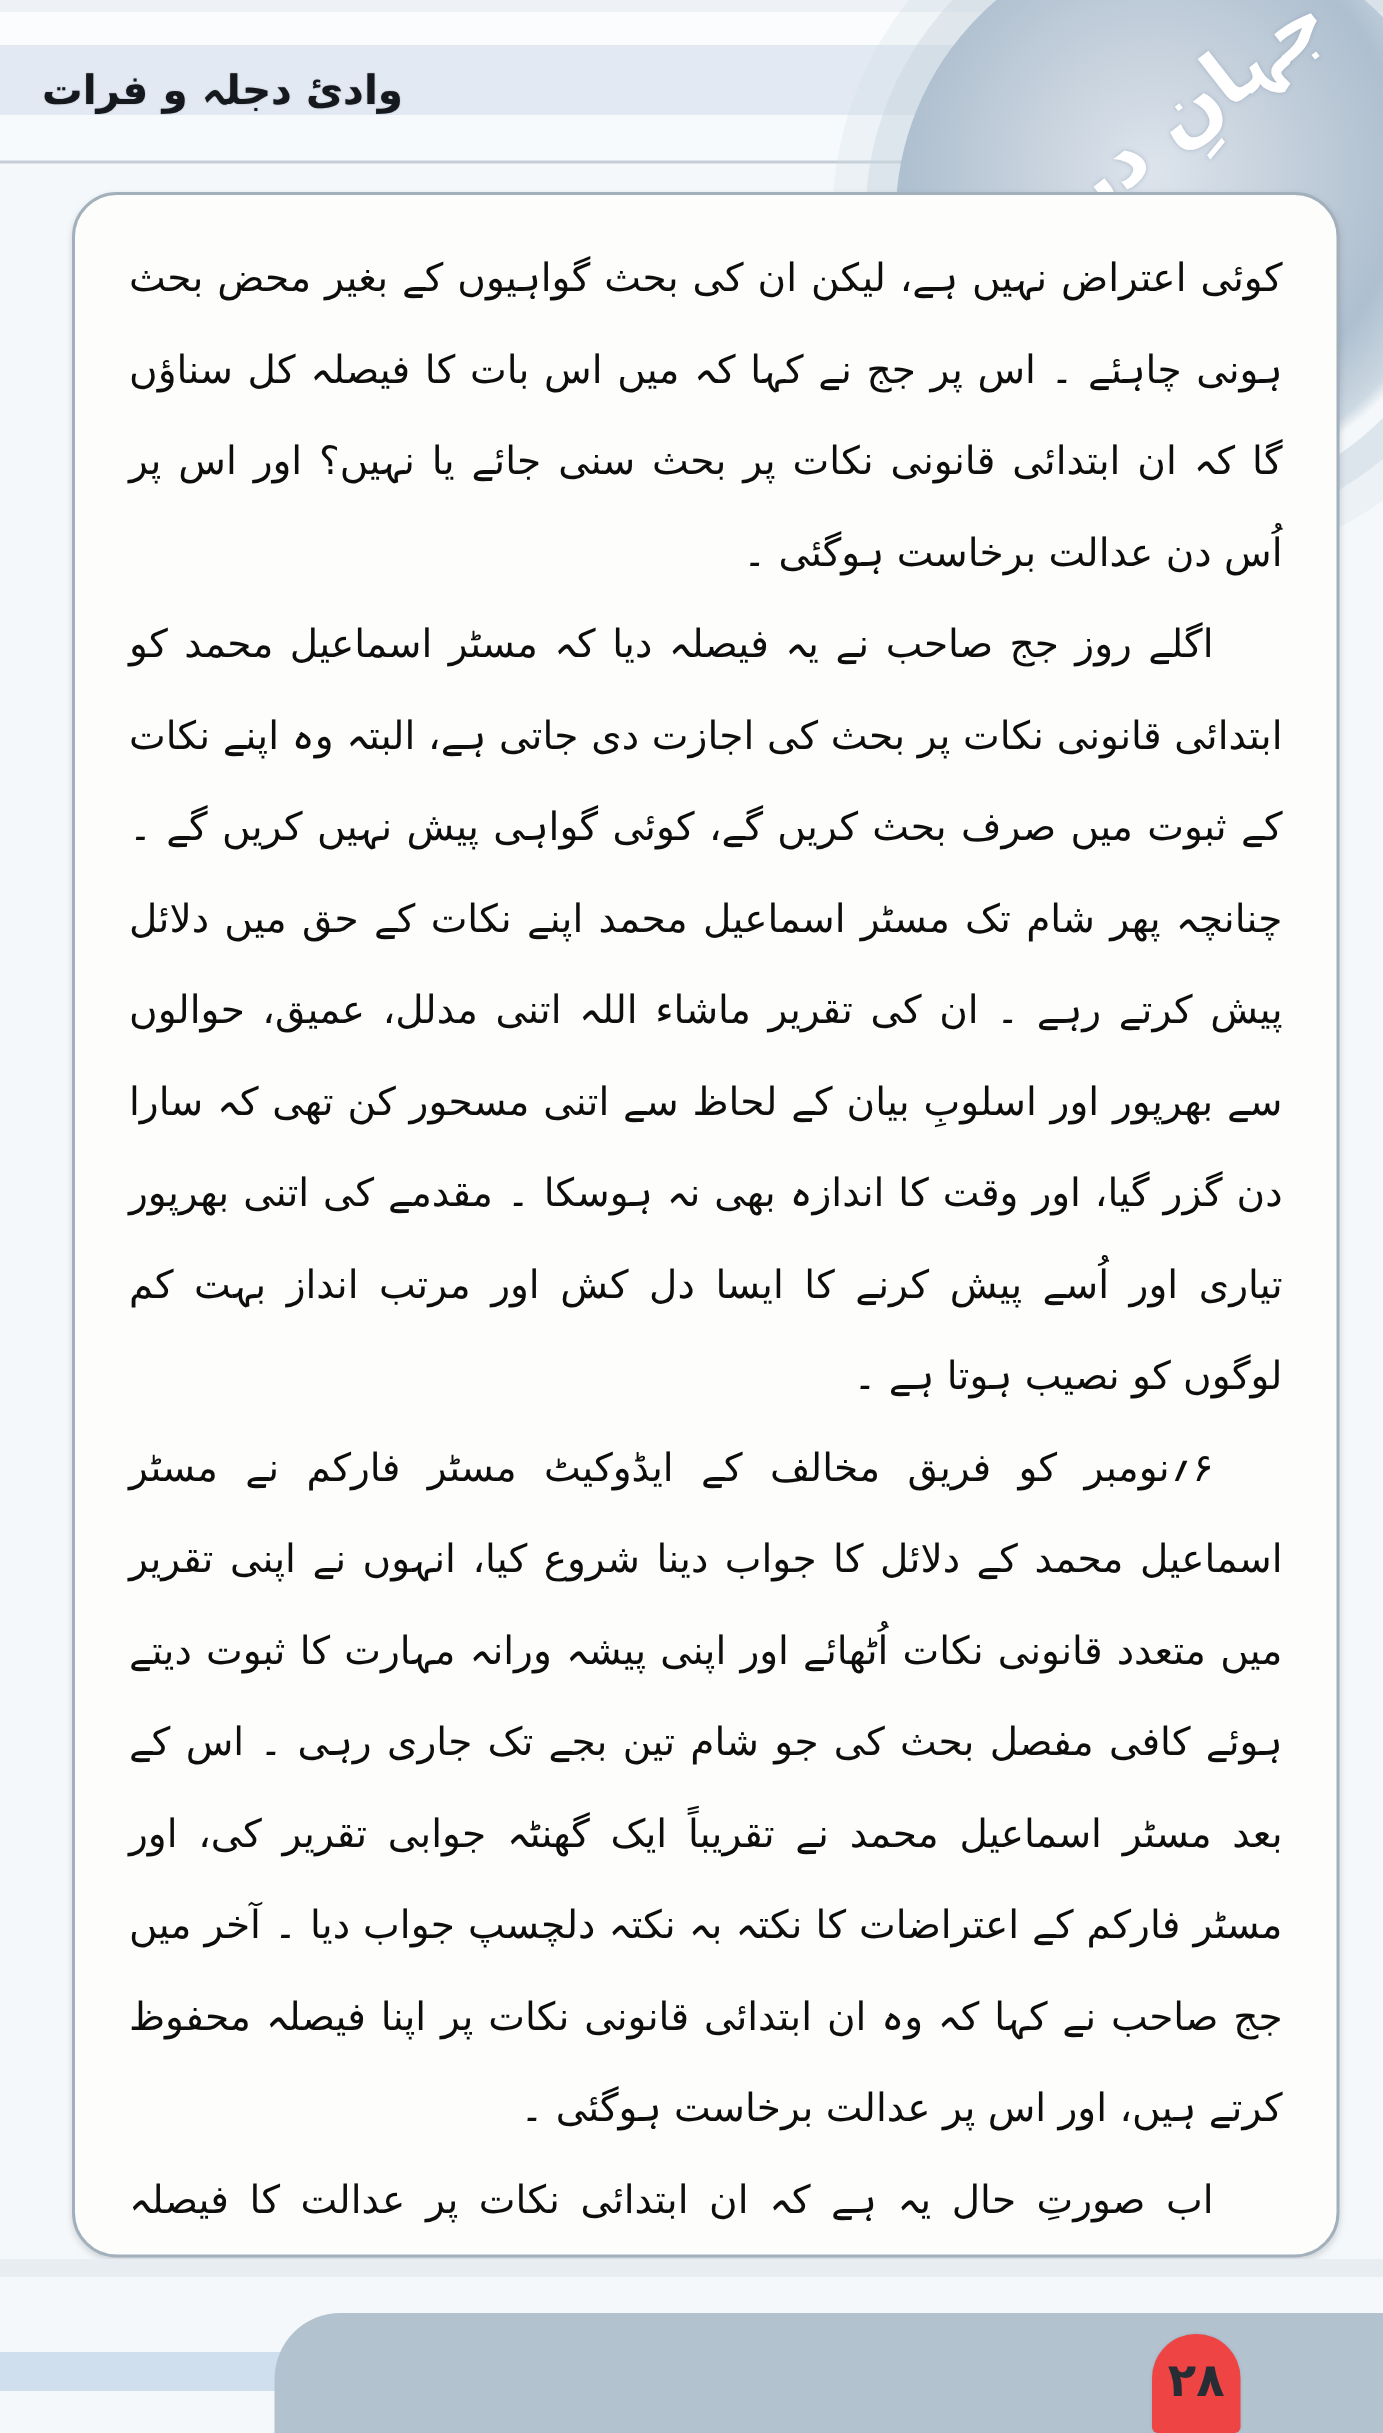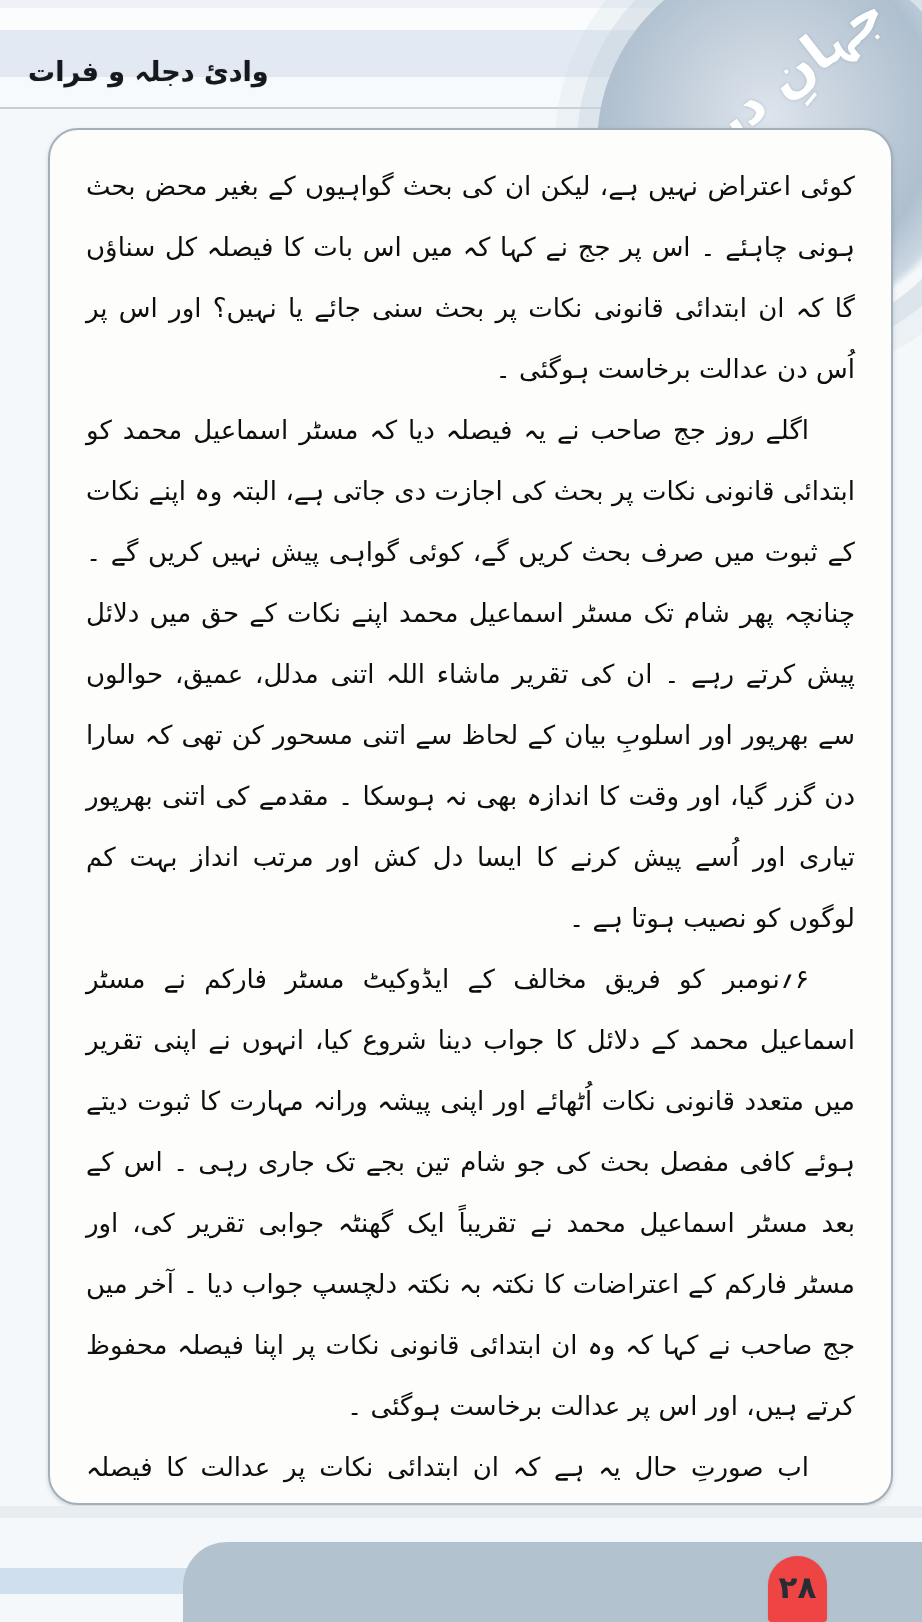--- a/index.html
+++ b/index.html
@@ -46,21 +46,20 @@
     letter-spacing:1px;
     text-shadow:0 0 3px rgba(130,150,170,.55);
     direction:rtl;white-space:nowrap;
   }
   
   .section-title{
     position:absolute;top:44px;left:28px;
     font-size:27px;font-weight:bold;color:#15181c;
     direction:rtl;white-space:nowrap;
     text-shadow:0 0 1px rgba(20,25,30,.4);
-    margin-top:12px;
   }
   
   .article-panel{
     position:absolute;left:48px;top:128px;
     width:845px;height:1377px;box-sizing:border-box;
     background:#fdfdfb;
     border:2px solid #a2b0bc;
     border-radius:30px;
     box-shadow:0 2px 4px rgba(90,105,120,.25);
     padding:26px 36px 30px 36px;

